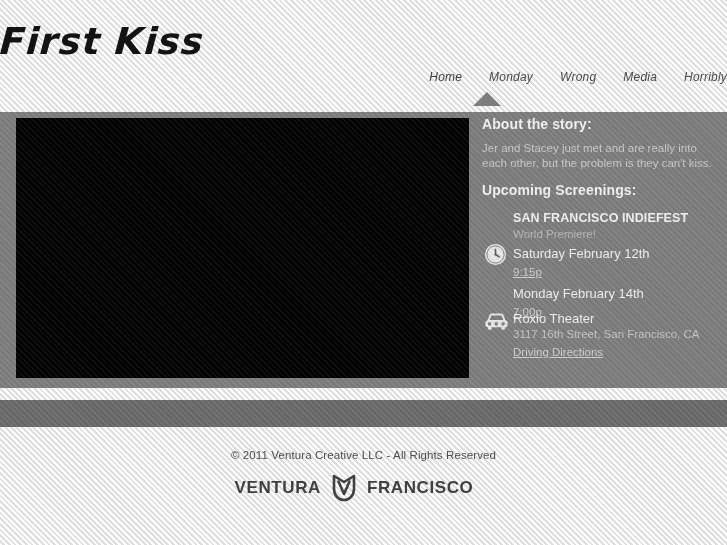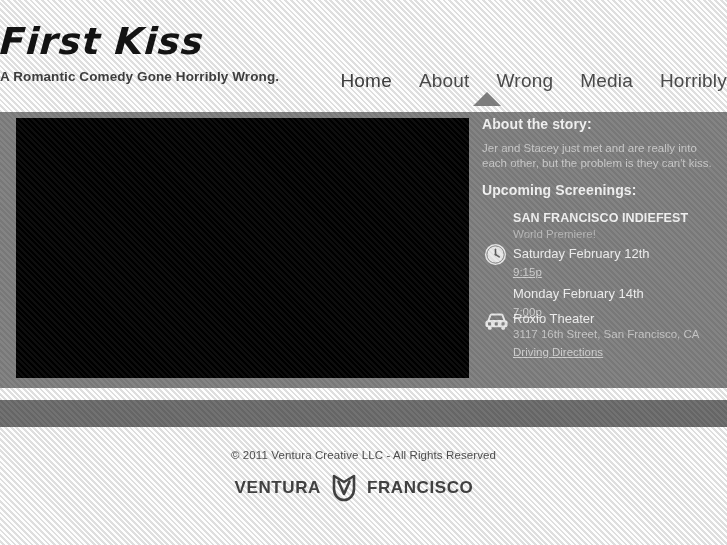--- a/index.html
+++ b/index.html
@@ -59,26 +59,27 @@
     margin-top:7px;
     letter-spacing:0.1px;
   }
 
   
   #nav{
     position:absolute; right:0px; top:70px;
     display:flex; align-items:center; gap:27px;
   }
   .nav-link{
-    font-size:19px;
+    font-size:12px;
     color:#4a4a4a;
     text-decoration:none;
     letter-spacing:0.2px;
     cursor:pointer;
     white-space:nowrap;
+    font-style:italic;
   }
   .nav-link.active{ color:#3c3c3c; }
 
   #nav-pointer{
     position:absolute;
     left:473px; top:92px;
     width:0; height:0;
     border-left:14px solid transparent;
     border-right:14px solid transparent;
     border-bottom:14px solid #7d7d7d;
@@ -216,26 +217,25 @@
   }
   #vc-mark{ width:32px; height:32px; display:block; }
 </style>
 </head>
 <body>
 
 <div id="header">
 
   <div id="brand">
     <div id="site-title">First Kiss</div>
-    <div id="tagline">A Romantic Comedy Gone Horribly Wrong.</div>
   </div>
 
   <nav id="nav">
     <a class="nav-link active" href="#">Home</a>
-    <a class="nav-link" href="#">About</a>
+    <a class="nav-link" href="#">Monday</a>
     <a class="nav-link" href="#">Wrong</a>
     <a class="nav-link" href="#">Media</a>
     <a class="nav-link" href="#">Horribly</a>
   </nav>
 
   <div id="nav-pointer"></div>
 </div>
 
 <div id="main-band" class="tex">
 

